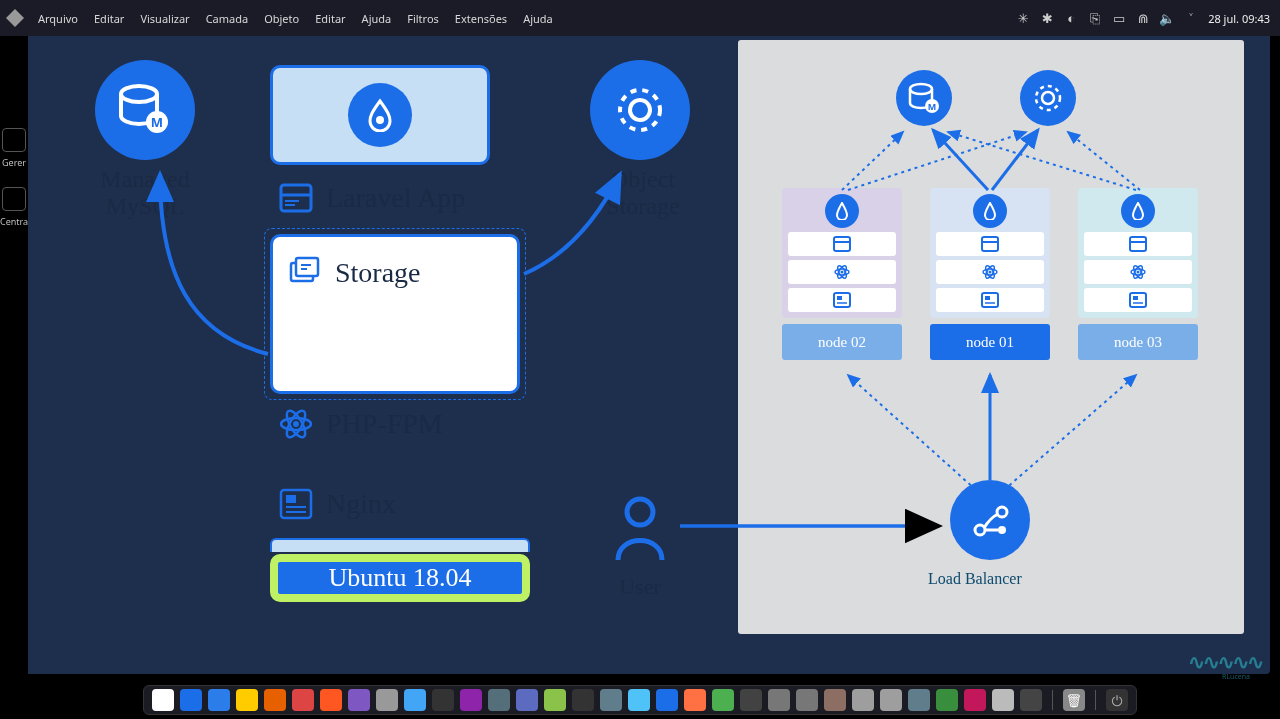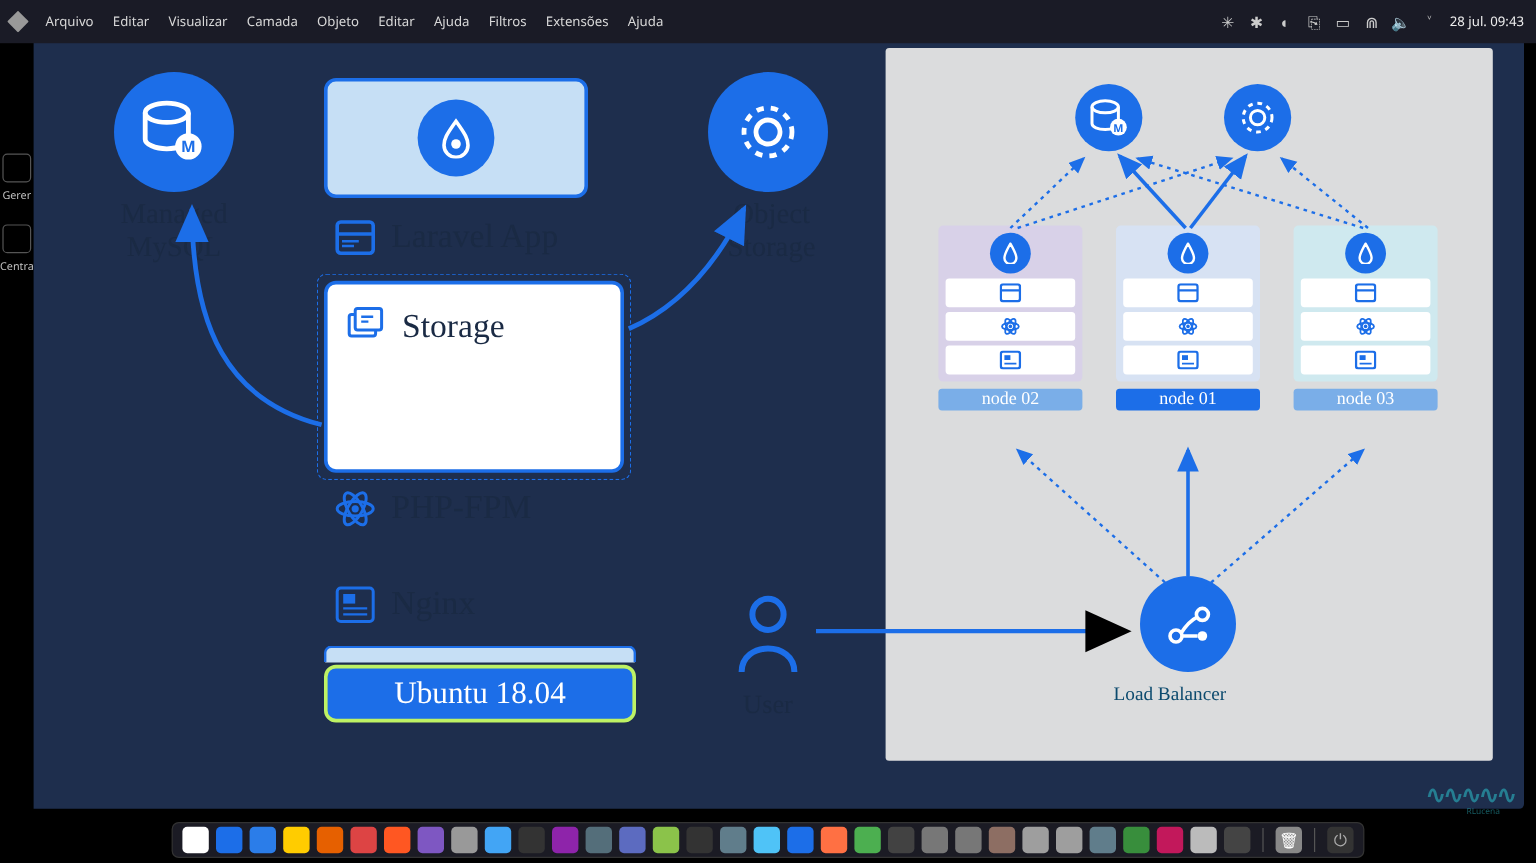--- a/index.html
+++ b/index.html
@@ -37,31 +37,31 @@
   
   .circle { border-radius: 50%; background: #1c6ee8; position: absolute; display:flex; align-items:center; justify-content:center; }
   .lbl { position:absolute; color:#1a2a44; text-align:center; }
   .blk-laravel { position:absolute; left:260px; top:41px; width:220px; height:100px; background:#c6dff5; border:3px solid #1c6ee8; border-radius:10px; display:flex; align-items:center; justify-content:center;}
   .blk-lines { position:absolute; left:260px; top:210px; width:250px; height:160px; background:#fff; border:3px solid #1c6ee8; border-radius:10px; }
   .blk-lines .row { height:72px; display:flex; align-items:center; padding:0 14px; gap:14px; font-size:28px; color:#1a2a44; border-bottom:1px dashed #1c6ee8;}
   .blk-lines .row:last-child { border-bottom:none;}
   .dot-outline{ position:absolute; border:1px dashed #1c6ee8; border-radius:8px;}
   .svc-row { position:absolute; display:flex; align-items:center; gap:12px; color:#1a2a44; font-size:28px;}
   .svc-row .svc-icon{ width:36px; height:36px; display:flex;align-items:center;justify-content:center;}
-  .ubuntu { position:absolute; left:260px; top:530px; width:260px; height:48px; background:#1c6ee8; border:3px solid #bef264; border-radius:10px; color:#fff; display:flex;align-items:center;justify-content:center; font-size:26px;}
+  .ubuntu { position:absolute; left:260px; top:530px; width:260px; height:48px; background:#1c6ee8; border:8px solid #bef264; border-radius:10px; color:#fff; display:flex;align-items:center;justify-content:center; font-size:26px;}
   .top-border-box{ position:absolute; left:260px; top:514px; width:260px; height:14px; border:2px solid #1c6ee8; border-bottom:none; border-radius:6px 6px 0 0; background:#c6dff5;}
 
   
   .right-panel { position:absolute; left:728px; top:16px; width:506px; height:594px; background:#dbdcdd; border-radius:3px;}
   .node-col{ position:absolute; width:120px;}
   .node-stack{ background:#d7e2f3; border-radius:4px; padding:4px 0 2px;}
   .node-stack.purple{ background:#d8d1e8;}
   .node-stack.cyan{ background:#cfe9ef;}
   .node-row{ background:#fff; margin:4px 6px; height:24px; border-radius:3px; display:flex;align-items:center;justify-content:center;}
-  .node-label{ margin-top:6px; height:18px; background:#1c6ee8; color:#fff; text-align:center; border-radius:3px; font-size:15px; display:flex;align-items:center;justify-content:center;}
+  .node-label{ margin-top:6px; height:36px; background:#1c6ee8; color:#fff; text-align:center; border-radius:3px; font-size:15px; display:flex;align-items:center;justify-content:center;}
   .node-label.light{ background:#7aaee8;}
   .small-circle{ width:56px; height:56px; border-radius:50%; background:#1c6ee8; display:flex;align-items:center;justify-content:center;}
   .mini-drop{ width:34px;height:34px;border-radius:50%;background:#1c6ee8;display:flex;align-items:center;justify-content:center;margin:2px auto 4px;}
   .lb-circle{ width:80px;height:80px;border-radius:50%;background:#1c6ee8;position:absolute;display:flex;align-items:center;justify-content:center;}
   .lb-label{position:absolute; color:#0c4a6e; font-size:16px;}
 
   
   svg.overlay { position:absolute; inset:0; width:100%; height:100%; pointer-events:none; }
 </style>
 </head>

